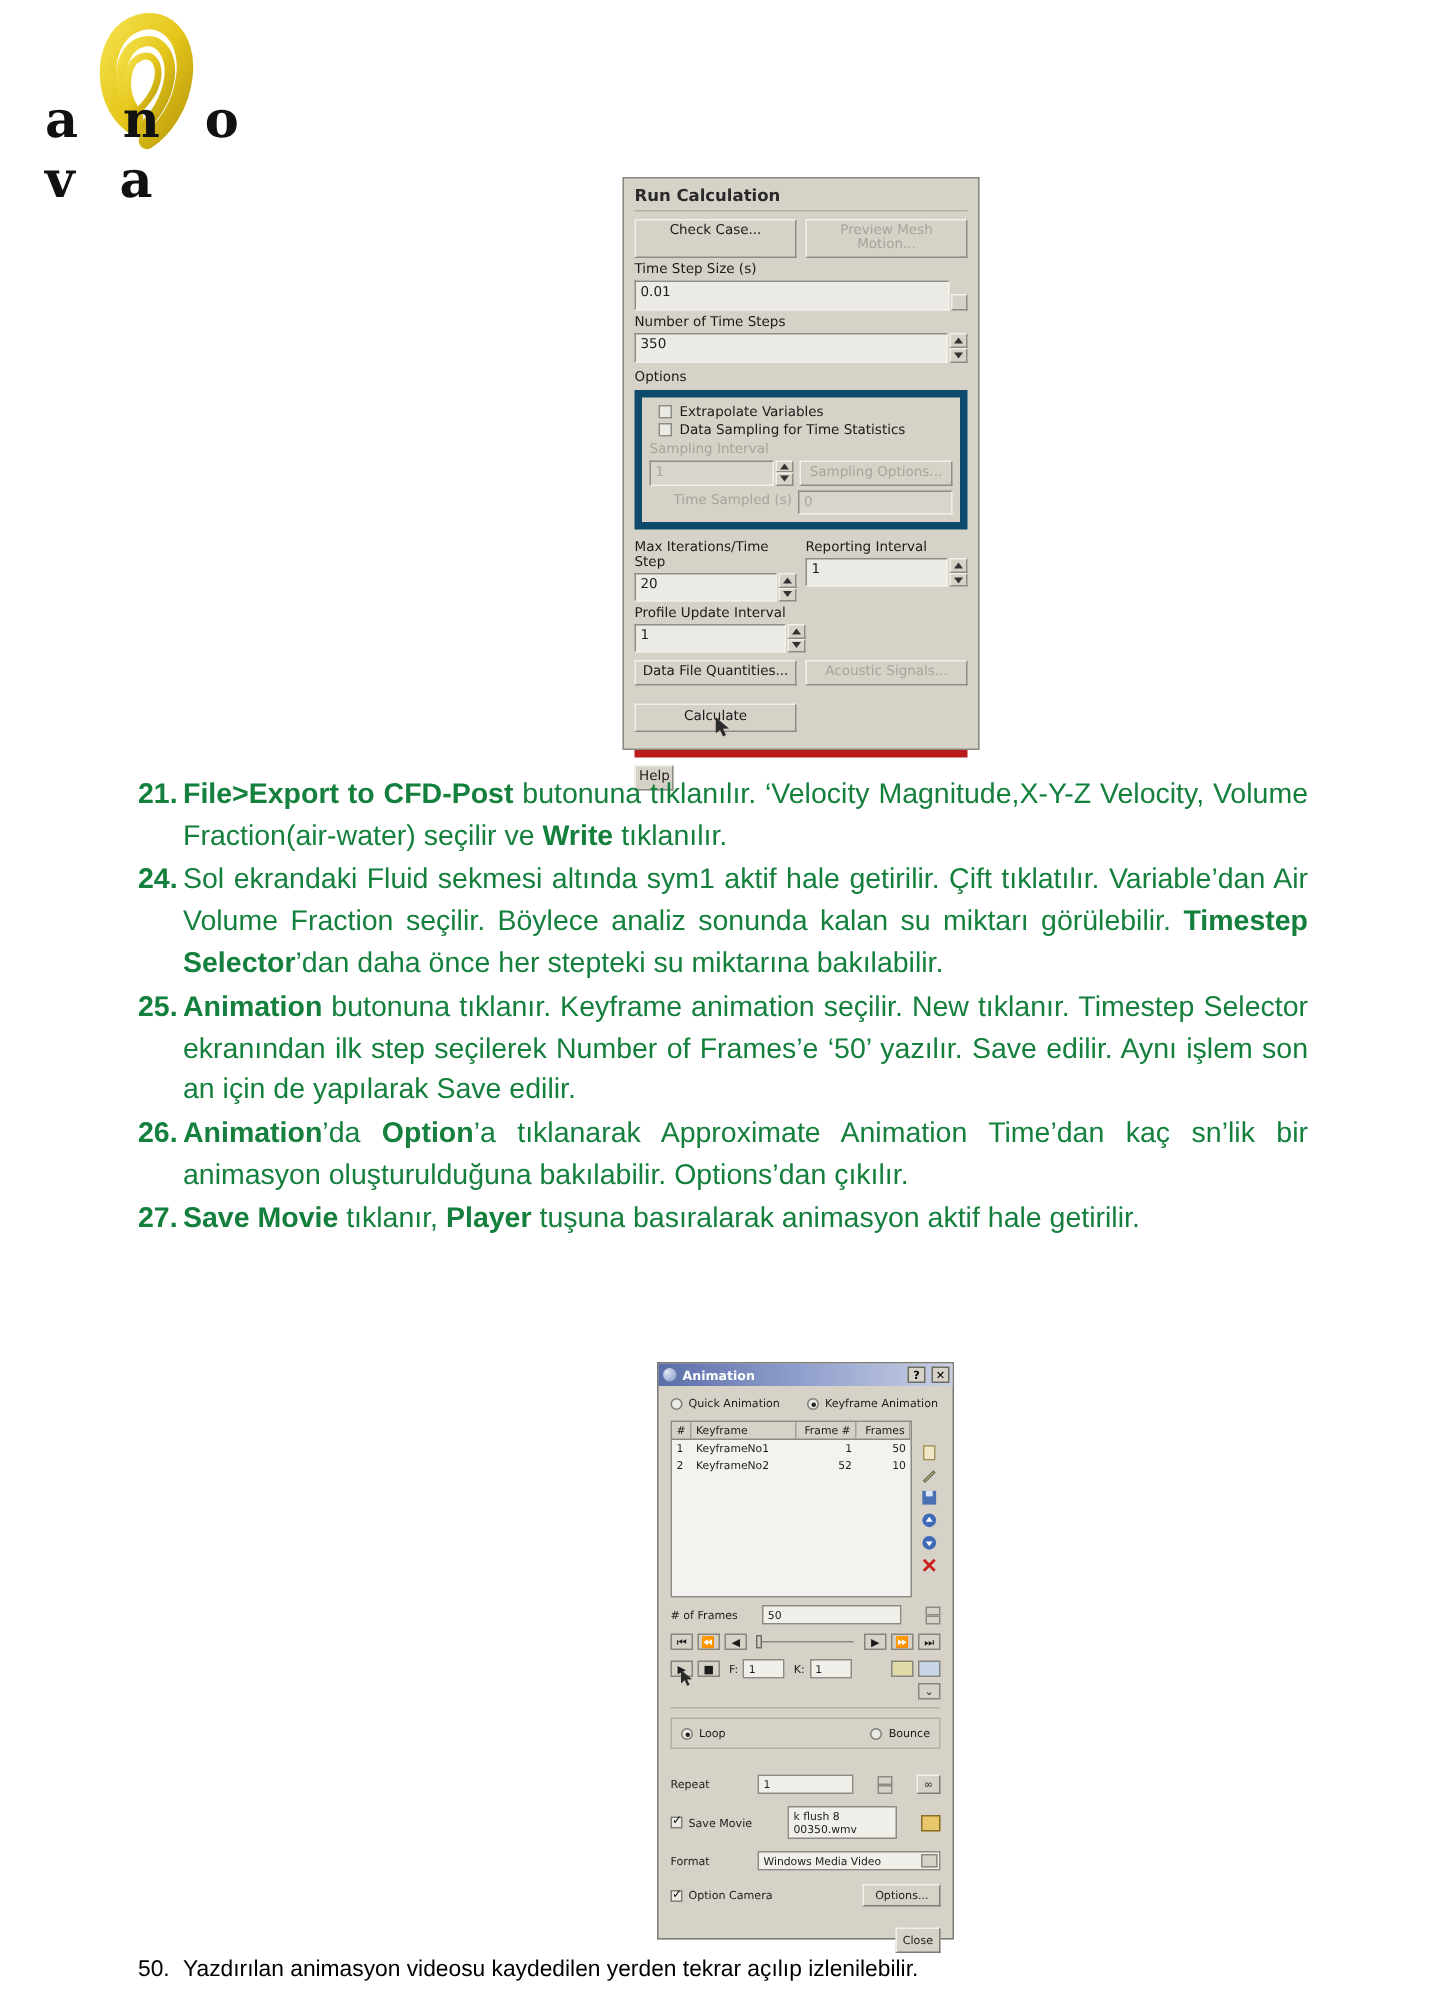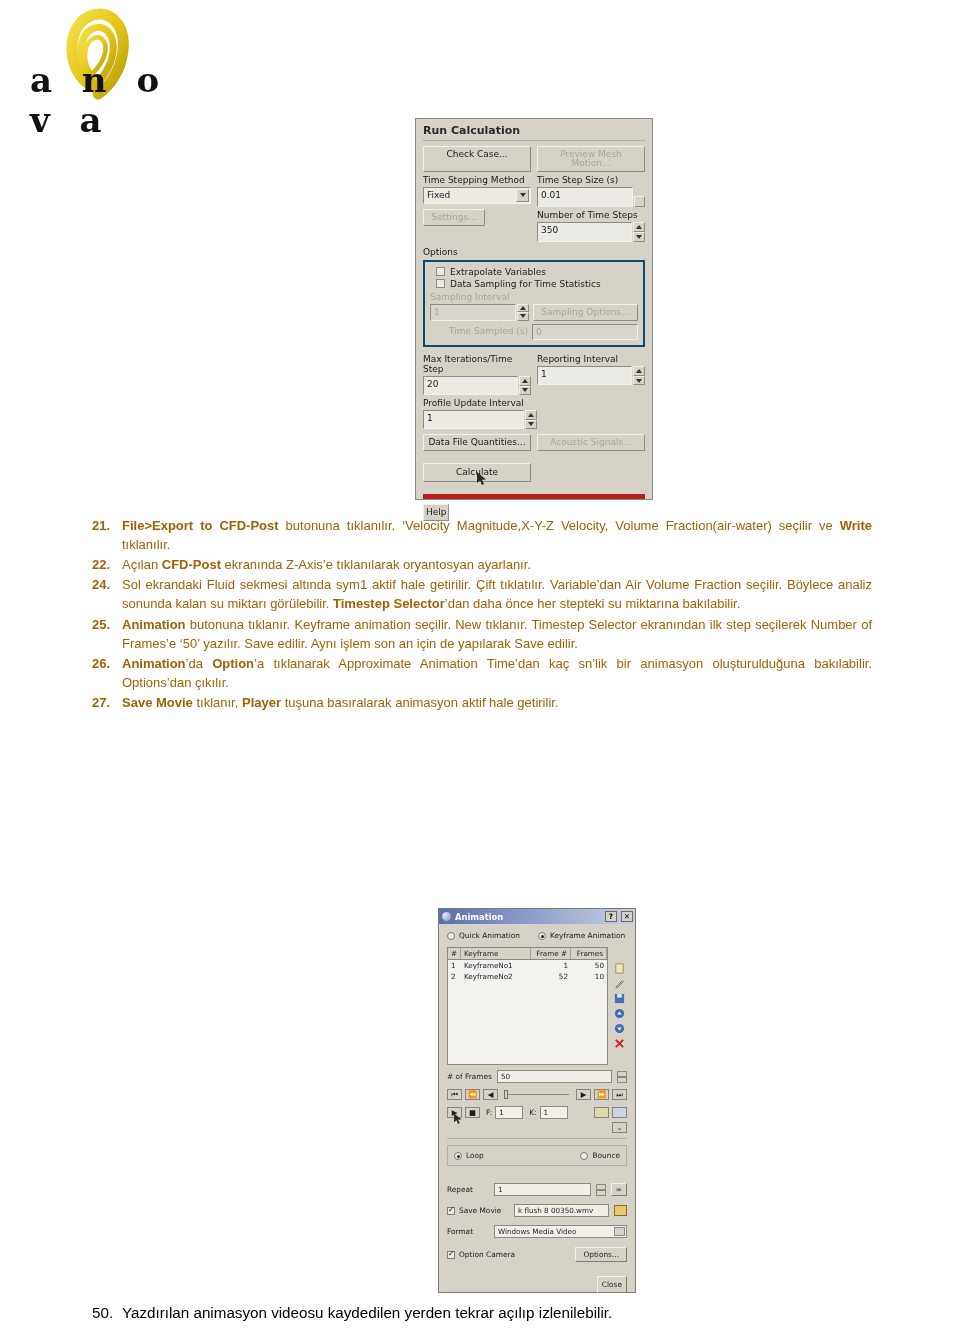--- a/index.html
+++ b/index.html
@@ -99,40 +99,40 @@
   }
   .spin .up::after {
     content: ""; width:0;height:0;border-left:3px solid transparent;
     border-right:3px solid transparent;border-bottom:4px solid #333;
   }
   .spin .dn::after {
     content: ""; width:0;height:0;border-left:3px solid transparent;
     border-right:3px solid transparent;border-top:4px solid #333;
   }
   .rc-group {
-    border: 2px solid #0c4a6e; margin-top: 2px; padding: 4px 5px 5px;
+    border: 5px solid #0c4a6e; margin-top: 2px; padding: 4px 5px 5px;
   }
   .rc-check { display: flex; align-items: center; gap: 5px; margin: 1px 0 2px 6px; }
   .rc-check .box {
     width: 9px; height: 9px; background: #eceae4;
     border: 1px solid #8d8d84; flex: none;
   }
 
   
   .content {
     position: absolute;
     left: 92px; top: 516px; width: 780px;
   }
   .step {
     display: flex;
-    font-size: 13px;
+    font-size: 19px;
     line-height: 1.47;
     text-align: justify;
     margin-bottom: 1px;
-    color: #a16207;
+    color: #15803d;
   }
   .step .num { flex: none; width: 30px; font-weight: 600; }
   .step .txt { flex: 1; text-align: justify; }
   .step b { font-weight: 700; }
 
   
   .anim {
     position: absolute;
     left: 438px; top: 908px;
     width: 198px; height: 385px;
@@ -190,21 +190,21 @@
   .kf-row div { padding: 1px 3px; }
   .c0 { width: 13px; }
   .c1 { flex: 1; }
   .c2 { width: 40px; text-align: right; }
   .c3 { width: 36px; text-align: right; }
   .kf-side {
     width: 15px; display: flex; flex-direction: column;
     align-items: center; gap: 4px; padding-top: 16px;
   }
   .kf-side .ic { width: 11px; height: 11px; display:block; }
-  .row-lbl { display: flex; align-items: center; gap: 5px; margin-top: 5px; }
+  .row-lbl { display: flex; align-items: center; gap: 16px; margin-top: 5px; }
   .afield {
     background: #f1efe9; border: 1px solid #8b8b83;
     font-size: 7.2px; padding: 1px 3px; min-height: 11px; flex: 1;
   }
   .aspin { width: 10px; display: flex; flex-direction: column; flex: none; }
   .aspin div { flex: 1; background: #d6d2c8; border: 1px solid #8b8b83; }
   .ctrl-row { display: flex; align-items: center; gap: 3px; margin-top: 6px; }
   .cbtn {
     width: 15px; height: 11px; background: #d6d2c8;
     border: 1px solid #86867e; display:flex; align-items:center;
@@ -269,28 +269,20 @@
 <div class="runcalc">
   <div class="rc-title">Run Calculation</div>
 
   <div class="rc-row">
     <div class="rc-btn" style="flex:1">Check Case...</div>
     <div class="rc-btn dim" style="flex:1">Preview Mesh Motion...</div>
   </div>
 
   <div class="rc-row">
     <div class="rc-col" style="flex:1">
-      <div class="rc-label">Time Stepping Method</div>
-      <div class="rc-field rc-combo">
-        <span>Fixed</span>
-        <span class="arrow"></span>
-      </div>
-      <div class="rc-btn dim" style="width:62px;margin-top:5px">Settings...</div>
-    </div>
-    <div class="rc-col" style="flex:1">
       <div class="rc-label">Time Step Size (s)</div>
       <div style="display:flex;align-items:flex-end;gap:1px">
         <div class="rc-field" style="flex:1;min-height:20px">0.01</div>
         <div class="rc-btn" style="width:11px;height:11px;font-size:6px;padding:0"></div>
       </div>
       <div class="rc-label">Number of Time Steps</div>
       <div style="display:flex;gap:1px">
         <div class="rc-field" style="flex:1;min-height:20px">350</div>
         <div class="spin" style="height:20px">
           <div class="up"></div>
@@ -373,24 +365,20 @@
 
   <div style="border-top:5px solid #b91c1c;margin-top:12px;padding-top:5px">
     <div class="rc-btn" style="width:26px;padding:3px 2px">Help</div>
   </div>
 </div>
 
 <div class="content">
   <div class="step">
     <span class="num">21.</span>
     <span class="txt"><b>File&gt;Export to CFD-Post</b> butonuna tıklanılır. ‘Velocity Magnitude,X-Y-Z Velocity, Volume Fraction(air-water) seçilir ve <b>Write</b> tıklanılır.</span>
-  </div>
-  <div class="step">
-    <span class="num">22.</span>
-    <span class="txt">Açılan <b>CFD-Post</b> ekranında Z-Axis’e tıklanılarak oryantosyan ayarlanır.</span>
   </div>
   <div class="step">
     <span class="num">24.</span>
     <span class="txt">Sol ekrandaki Fluid sekmesi altında sym1 aktif hale getirilir. Çift tıklatılır. Variable’dan Air Volume Fraction seçilir. Böylece analiz sonunda kalan su miktarı görülebilir. <b>Timestep Selector</b>’dan daha önce her stepteki su miktarına bakılabilir.</span>
   </div>
   <div class="step">
     <span class="num">25.</span>
     <span class="txt"><b>Animation</b> butonuna tıklanır. Keyframe animation seçilir. New tıklanır. Timestep Selector ekranından ilk step seçilerek Number of Frames’e ‘50’ yazılır. Save edilir. Aynı işlem son an için de yapılarak Save edilir.</span>
   </div>
   <div class="step">

